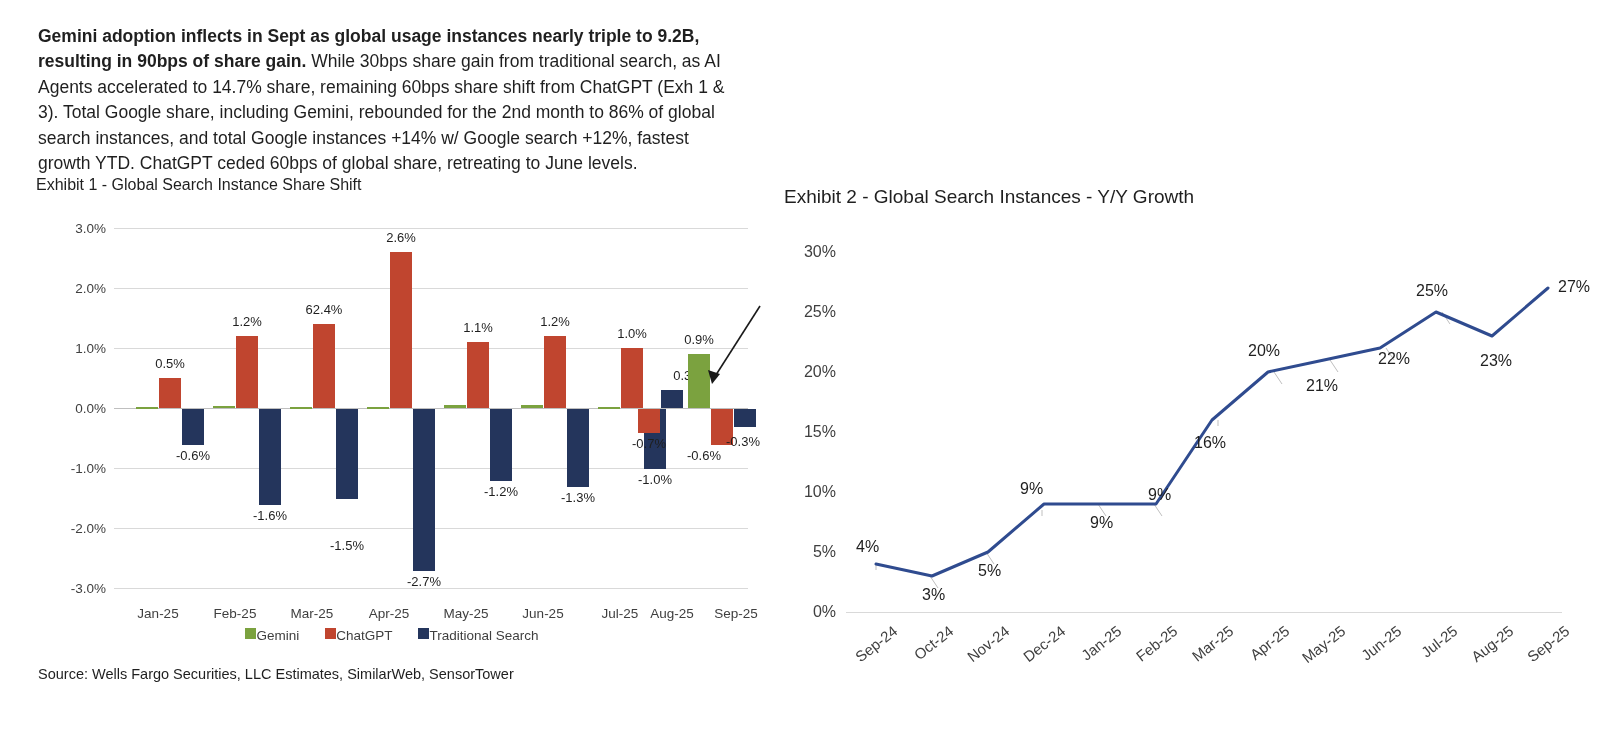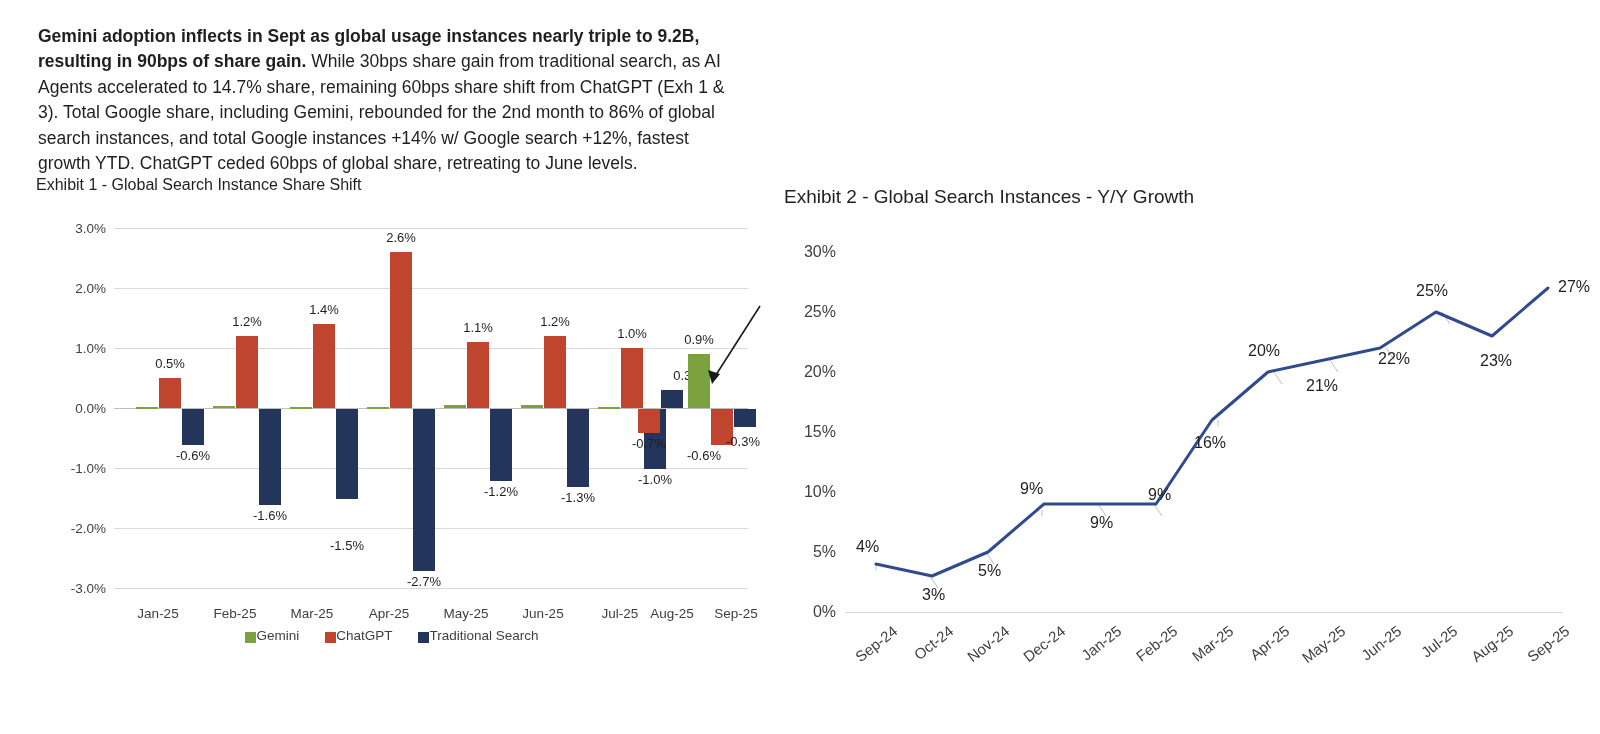--- a/index.html
+++ b/index.html
@@ -120,21 +120,21 @@
     position: absolute;
     left: 0;
     top: 452px;
     width: 712px;
     display: flex;
     justify-content: center;
     gap: 26px;
     font-size: 13.5px;
     color: #3f3f3f;
   }
-  .legend-item { display: flex; align-items: flex-end; }
+  .legend-item { display: flex; align-items: flex-start; }
   .legend-swatch { width: 11px; height: 11px; display: inline-block; }
   #exh1-source {
     position: absolute;
     left: 2px;
     top: 490px;
     font-size: 14.5px;
     color: #1f1f1f;
   }
 
   
@@ -225,21 +225,21 @@
 
     <div class="bar gemini" style="left:177px; top:198px; height:2px;"></div>
     <div class="bar chatgpt" style="left:200px; top:128px; height:72px;"></div>
     <div class="bar trad" style="left:223px; top:201px; height:96px;"></div>
     <div class="barlabel" style="left:211px; top:106px;">1.2%</div>
     <div class="barlabel" style="left:234px; top:300px;">-1.6%</div>
 
     <div class="bar gemini" style="left:254px; top:199px; height:2px;"></div>
     <div class="bar chatgpt" style="left:277px; top:116px; height:84px;"></div>
     <div class="bar trad" style="left:300px; top:201px; height:90px;"></div>
-    <div class="barlabel" style="left:288px; top:94px;">1.4%</div>
+    <div class="barlabel" style="left:288px; top:94px;">62.4%</div>
     <div class="barlabel" style="left:311px; top:294px;margin-top:36px;">-1.5%</div>
 
     <div class="bar gemini" style="left:331px; top:199px; height:2px;"></div>
     <div class="bar chatgpt" style="left:354px; top:44px;  height:156px;"></div>
     <div class="bar trad" style="left:377px; top:201px; height:162px;"></div>
     <div class="barlabel" style="left:365px; top:22px;">2.6%</div>
     <div class="barlabel" style="left:388px; top:366px;">-2.7%</div>
 
     <div class="bar gemini" style="left:408px; top:197px; height:3px;"></div>
     <div class="bar chatgpt" style="left:431px; top:134px; height:66px;"></div>
@@ -295,20 +295,21 @@
     <span class="legend-item">
       <span class="legend-swatch" style="background:#c0452f;"></span>
       <span>ChatGPT</span>
     </span>
     <span class="legend-item">
       <span class="legend-swatch" style="background:#24355c;"></span>
       <span>Traditional Search</span>
     </span>
   </div>
 
+  <div id="exh1-source">Source: Wells Fargo Securities, LLC Estimates, SimilarWeb, SensorTower</div>
 </div>
 
 <div id="exhibit2">
   <div id="exh2-title">Exhibit 2 - Global Search Instances - Y/Y Growth</div>
 
   <div id="exh2-plot">
 
     <div class="ytick2" style="top:30px;">30%</div>
     <div class="ytick2" style="top:90px;">25%</div>
     <div class="ytick2" style="top:150px;">20%</div>

